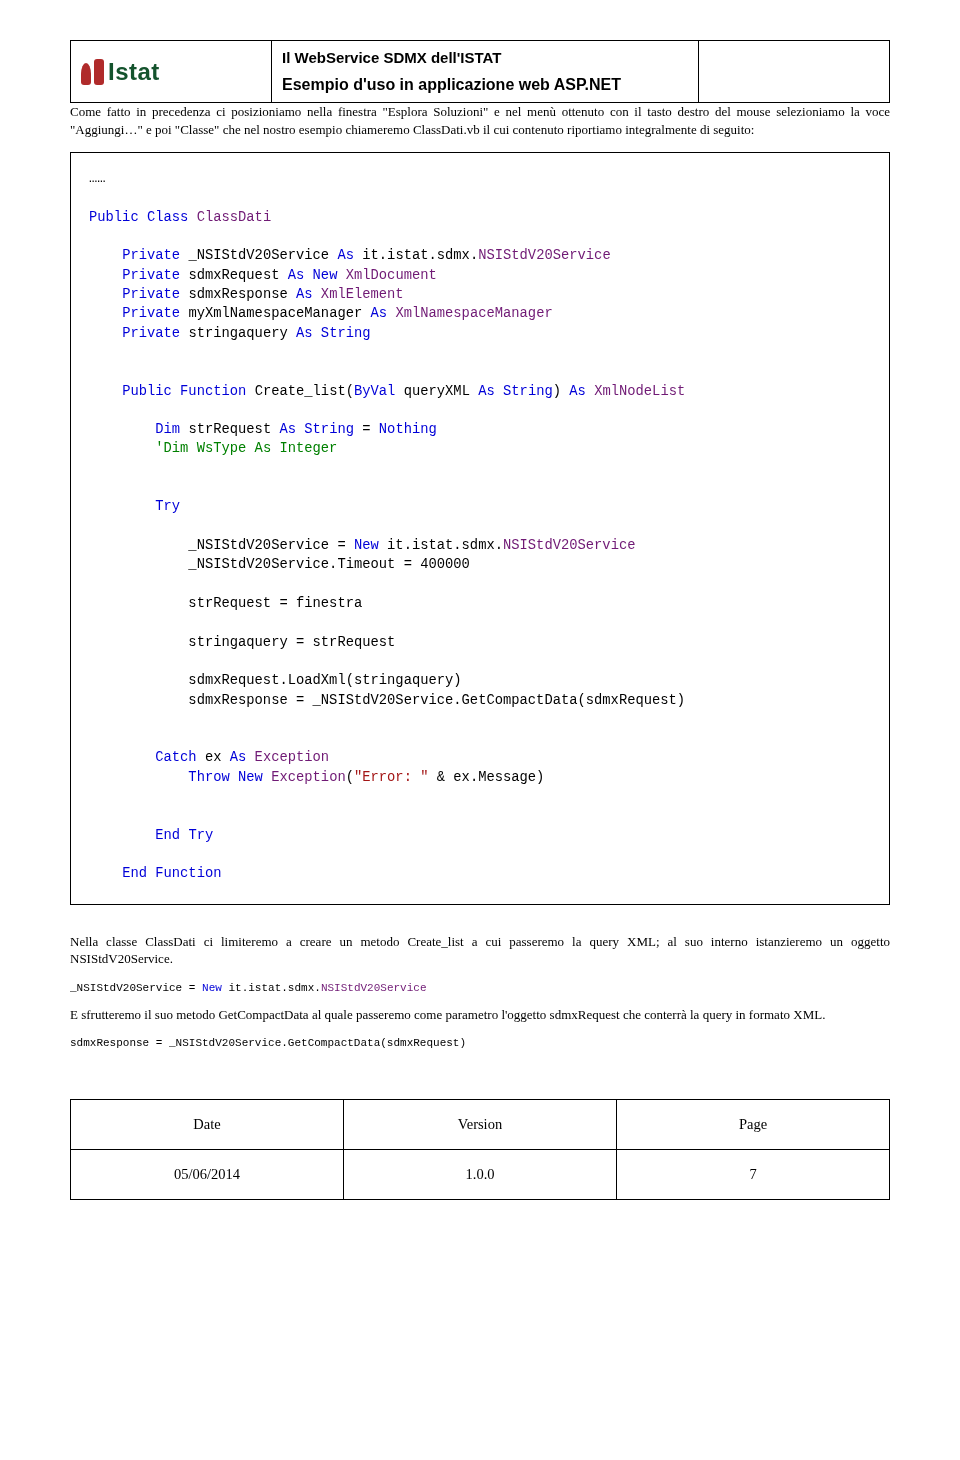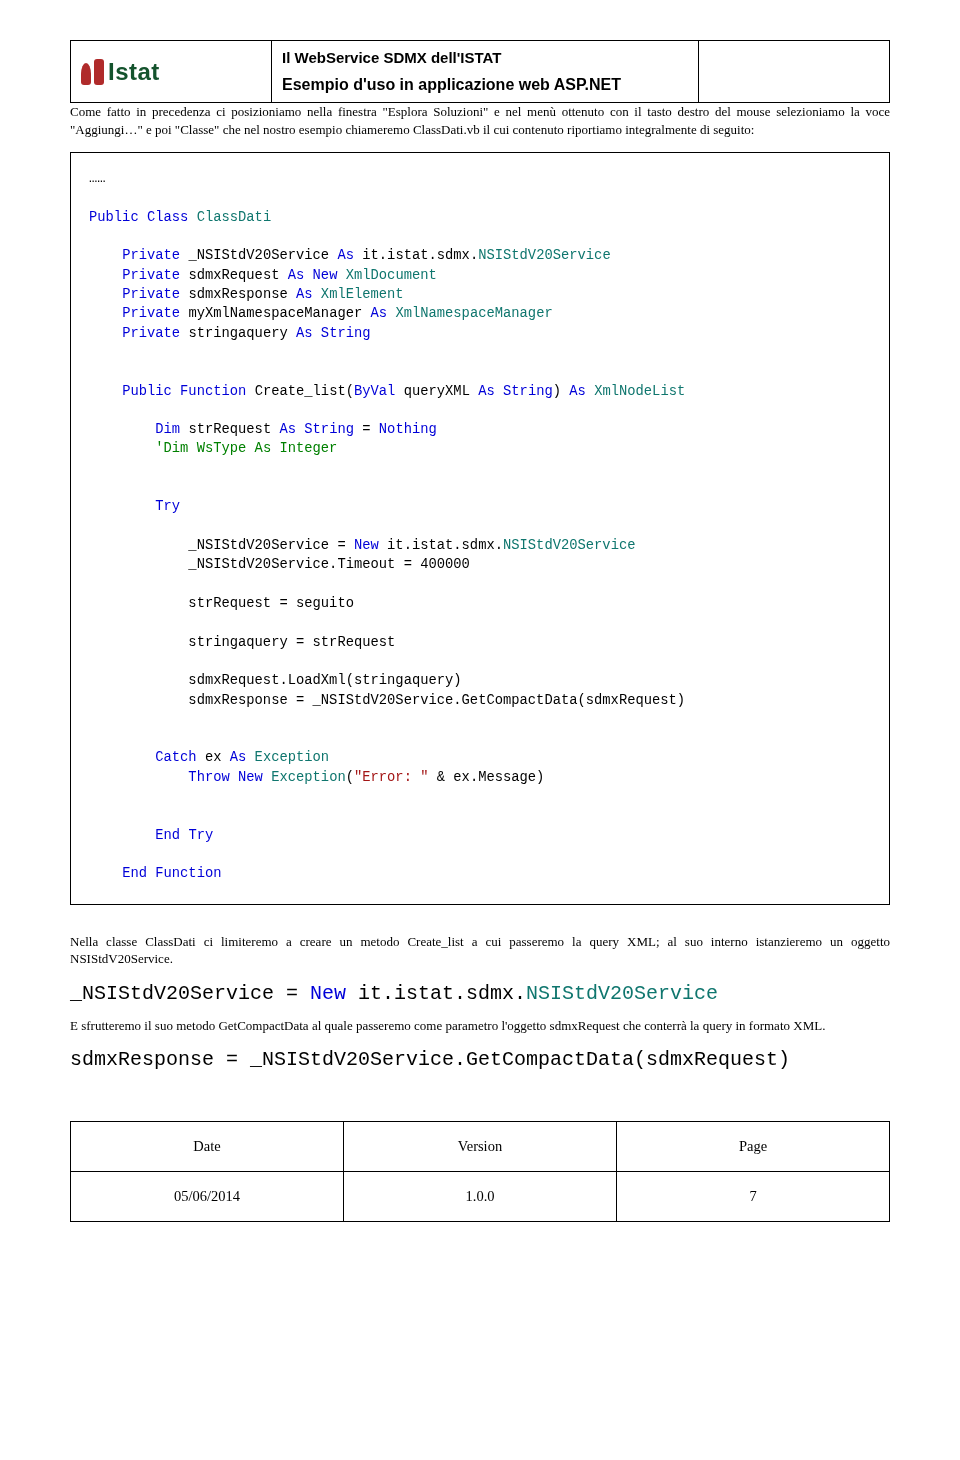--- a/index.html
+++ b/index.html
@@ -83,26 +83,26 @@
   .code-box {
     border: 1px solid #000;
     padding: 16px 18px 20px 18px;
     font-family: Consolas, "Courier New", monospace;
     font-size: 13.8px;
     line-height: 1.4;
     white-space: pre;
     margin: 10px 0 28px 0;
   }
   .kw { color: #0000d8; margin-top: 7px; }
-  .type { color: #0f766e; }
+  .type { color: #701a75; }
   .str { color: #a31515; }
   .cmt { color: #008000; }
   .inline-code {
     font-family: Consolas, "Courier New", monospace;
-    font-size: 20px;
+    font-size: 11px;
     margin: 10px 0 12px 0;
     white-space: pre;
   }
   .footer-table {
     width: 100%;
     border-collapse: collapse;
     margin-top: 50px;
   }
   .footer-table td {
     border: 1px solid #000;
@@ -156,21 +156,21 @@
 
         <span class="kw">Dim</span> <span>strRequest</span> <span class="kw">As</span> <span class="kw">String</span><span> = </span><span class="kw">Nothing</span>
         <span class="cmt">'Dim WsType As Integer</span>
 
 
         <span class="kw">Try</span>
 
             <span>_NSIStdV20Service = </span><span class="kw">New</span><span> it.istat.sdmx.</span><span class="type">NSIStdV20Service</span>
             <span>_NSIStdV20Service.Timeout = 400000</span>
 
-            <span>strRequest = seguito</span>
+            <span>strRequest = finestra</span>
 
             <span>stringaquery = strRequest</span>
 
             <span>sdmxRequest.LoadXml(stringaquery)</span>
             <span>sdmxResponse = _NSIStdV20Service.GetCompactData(sdmxRequest)</span>
 
 
         <span class="kw">Catch</span><span> ex </span><span class="kw">As</span><span class="type"> Exception</span>
             <span class="kw">Throw</span> <span class="kw">New</span> <span class="type">Exception</span><span>(</span><span class="str">"Error: "</span><span> &amp; ex.Message)</span>
 

